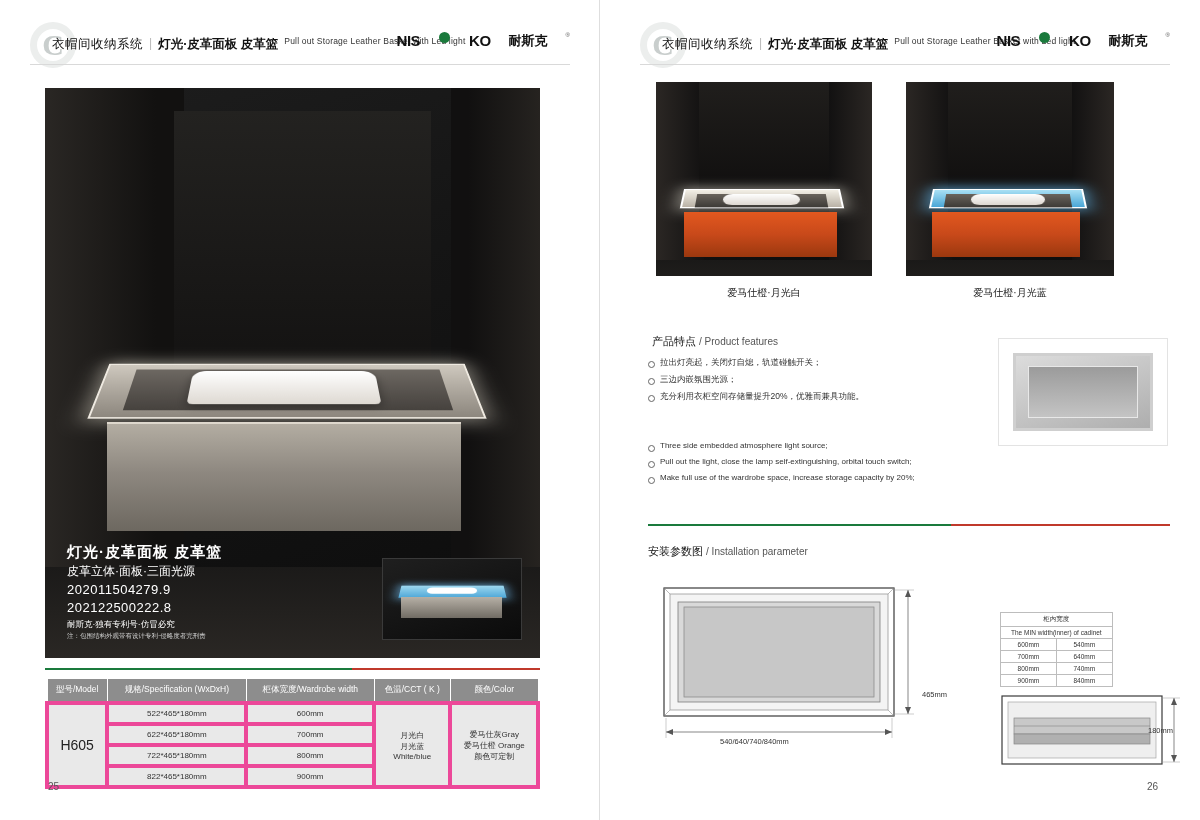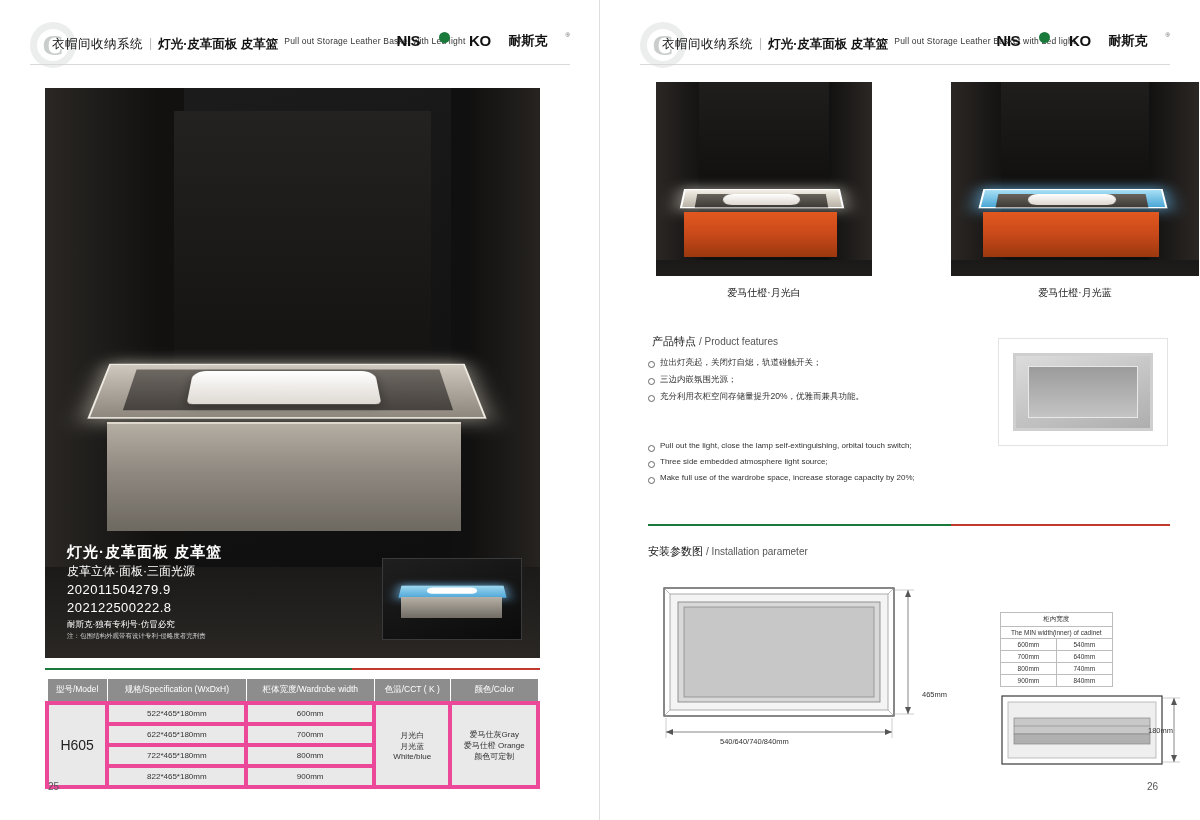--- a/index.html
+++ b/index.html
@@ -314,21 +314,21 @@
         <div class="drawer">
           <div class="d-rim"></div>
           <div class="d-inner"></div>
           <div class="d-towel"></div>
           <div class="d-front"></div>
         </div>
       </div>
       <div class="ph-cap">爱马仕橙·月光白</div>
     </div>
 
-    <div class="photo" style="left:306px; top:82px; width:248px; height:228px;margin-left:45px;">
+    <div class="photo" style="left:306px; top:82px; width:208px; height:228px;">
       <div class="ph blue">
         <div class="pwall-l"></div>
         <div class="pwall-r"></div>
         <div class="pback"></div>
         <div class="pfloor"></div>
         <div class="drawer">
           <div class="d-rim"></div>
           <div class="d-inner"></div>
           <div class="d-towel"></div>
           <div class="d-front"></div>
@@ -342,22 +342,22 @@
       <span class="en">/ Product features</span>
     </div>
 
     <div class="feat-list" style="left:48px; top:354px; width:330px;">
       <div>拉出灯亮起，关闭灯自熄，轨道碰触开关；</div>
       <div>三边内嵌氛围光源；</div>
       <div>充分利用衣柜空间存储量提升20%，优雅而兼具功能。</div>
     </div>
 
     <div class="feat-en" style="left:48px; top:438px; width:460px;">
+      <div>Three side embedded atmosphere light source;</div>
       <div>Pull out the light, close the lamp self-extinguishing, orbital touch switch;</div>
-      <div>Three side embedded atmosphere light source;</div>
       <div>Make full use of the wardrobe space, increase storage capacity by 20%;</div>
     </div>
 
     <div class="prod-box" style="right:32px; top:338px; width:170px; height:108px;">
       <div class="tray"></div>
     </div>
 
     <div class="sec-rule" style="left:48px; top:524px; width:522px;">
       <div class="g"></div>
       <div class="r"></div>

